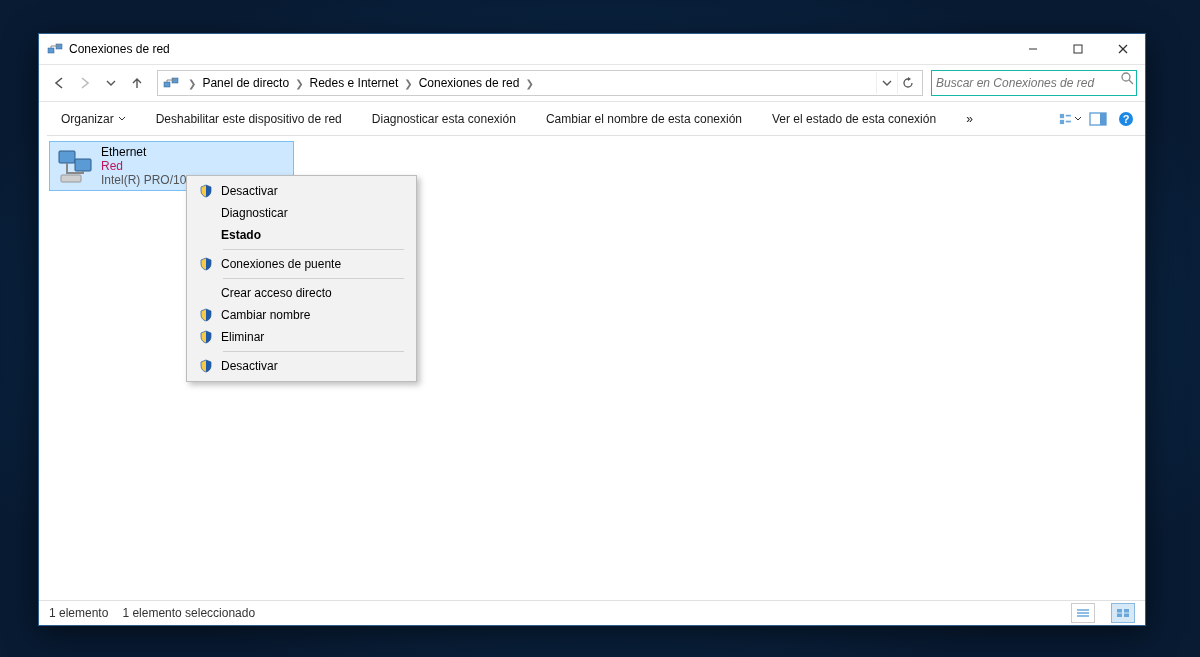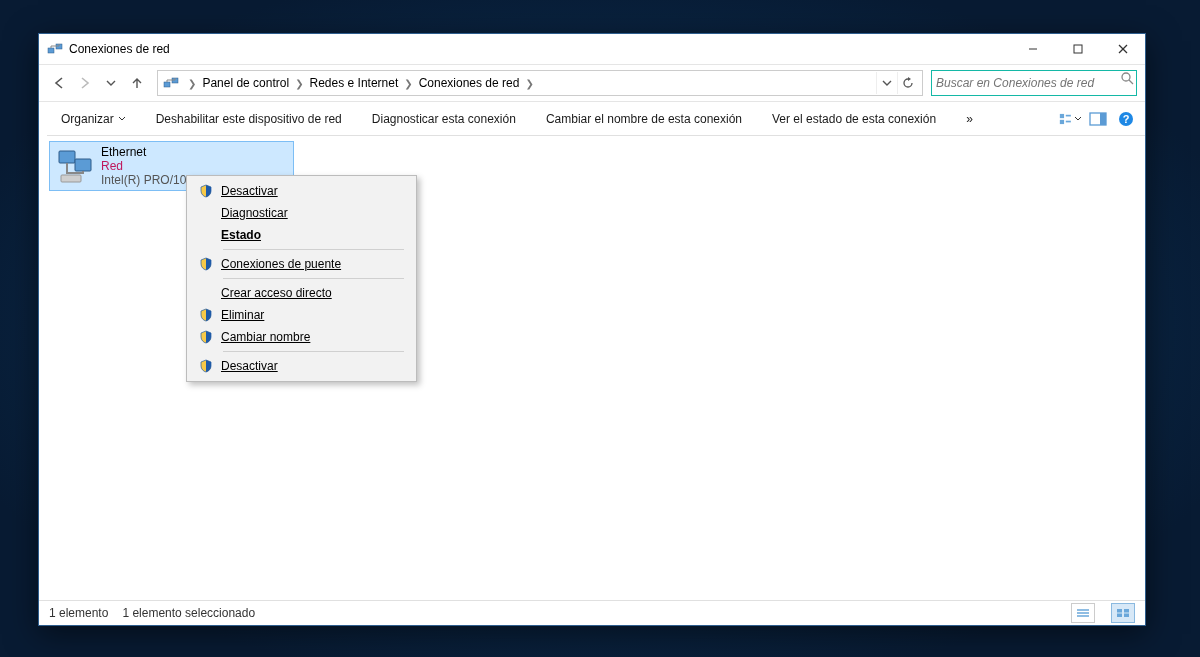--- a/index.html
+++ b/index.html
@@ -197,21 +197,20 @@
   .ctxmenu {
     position: absolute;
     left: 147px;
     top: 39px;
     width: 225px;
     background: #f2f2f2;
     border: 1px solid #bcbcbc;
     box-shadow: 3px 3px 6px rgba(0,0,0,0.25);
     padding: 4px 2px;
     font-size: 12px;
-    text-decoration: underline;
   }
   .ctxmenu .mi {
     display: flex;
     align-items: center;
     height: 22px;
     padding: 0 8px 0 8px;
   }
   .ctxmenu .mi .shield {
     width: 18px;
     display:flex;
@@ -306,21 +305,21 @@
     <div class="addressbar">
       <span class="foldericon">
         <svg viewBox="0 0 18 18" width="18" height="18">
           <rect x="2" y="8" width="6" height="5" fill="#5b9bd5" stroke="#2f5c8a" stroke-width="0.5"></rect>
           <rect x="10" y="4" width="6" height="5" fill="#5b9bd5" stroke="#2f5c8a" stroke-width="0.5"></rect>
           <path d="M5 8 V6 H13 V4" stroke="#888" stroke-width="1" fill="none"></path>
         </svg>
       </span>
       <span class="breadcrumb">
         <span class="sep">❯</span>
-        <span class="crumb">Panel de control</span>
+        <span class="crumb">Panel de directo</span>
         <span class="sep">❯</span>
         <span class="crumb">Redes e Internet</span>
         <span class="sep">❯</span>
         <span class="crumb">Conexiones de red</span>
         <span class="sep">❯</span>
       </span>
       <div class="addrbtn">
         <svg width="10" height="10">
             <path d="M1 3 L5 7 L9 3" fill="none" stroke="#555" stroke-width="1.4"></path>
           </svg>
@@ -445,30 +444,30 @@
         <span class="shield"></span>
         <span class="lbl">Crear acceso directo</span>
       </div>
       <div class="mi">
         <span class="shield">
           <svg width="14" height="14" viewBox="0 0 14 14">
               <path d="M7 1 L12 3 V7 C12 10 9.5 12.5 7 13 C4.5 12.5 2 10 2 7 V3 Z" fill="#f7c948" stroke="#1e5aa8" stroke-width="0.7"></path>
               <path d="M7 1 L12 3 V7 C12 10 9.5 12.5 7 13 Z" fill="#1e5aa8"></path>
             </svg>
         </span>
-        <span class="lbl">Eliminar</span>
+        <span class="lbl">Cambiar nombre</span>
       </div>
       <div class="mi">
         <span class="shield">
           <svg width="14" height="14" viewBox="0 0 14 14">
               <path d="M7 1 L12 3 V7 C12 10 9.5 12.5 7 13 C4.5 12.5 2 10 2 7 V3 Z" fill="#f7c948" stroke="#1e5aa8" stroke-width="0.7"></path>
               <path d="M7 1 L12 3 V7 C12 10 9.5 12.5 7 13 Z" fill="#1e5aa8"></path>
             </svg>
         </span>
-        <span class="lbl">Cambiar nombre</span>
+        <span class="lbl">Eliminar</span>
       </div>
       <div class="sep"></div>
       <div class="mi">
         <span class="shield">
           <svg width="14" height="14" viewBox="0 0 14 14">
               <path d="M7 1 L12 3 V7 C12 10 9.5 12.5 7 13 C4.5 12.5 2 10 2 7 V3 Z" fill="#f7c948" stroke="#1e5aa8" stroke-width="0.7"></path>
               <path d="M7 1 L12 3 V7 C12 10 9.5 12.5 7 13 Z" fill="#1e5aa8"></path>
             </svg>
         </span>
         <span class="lbl">Desactivar</span>

